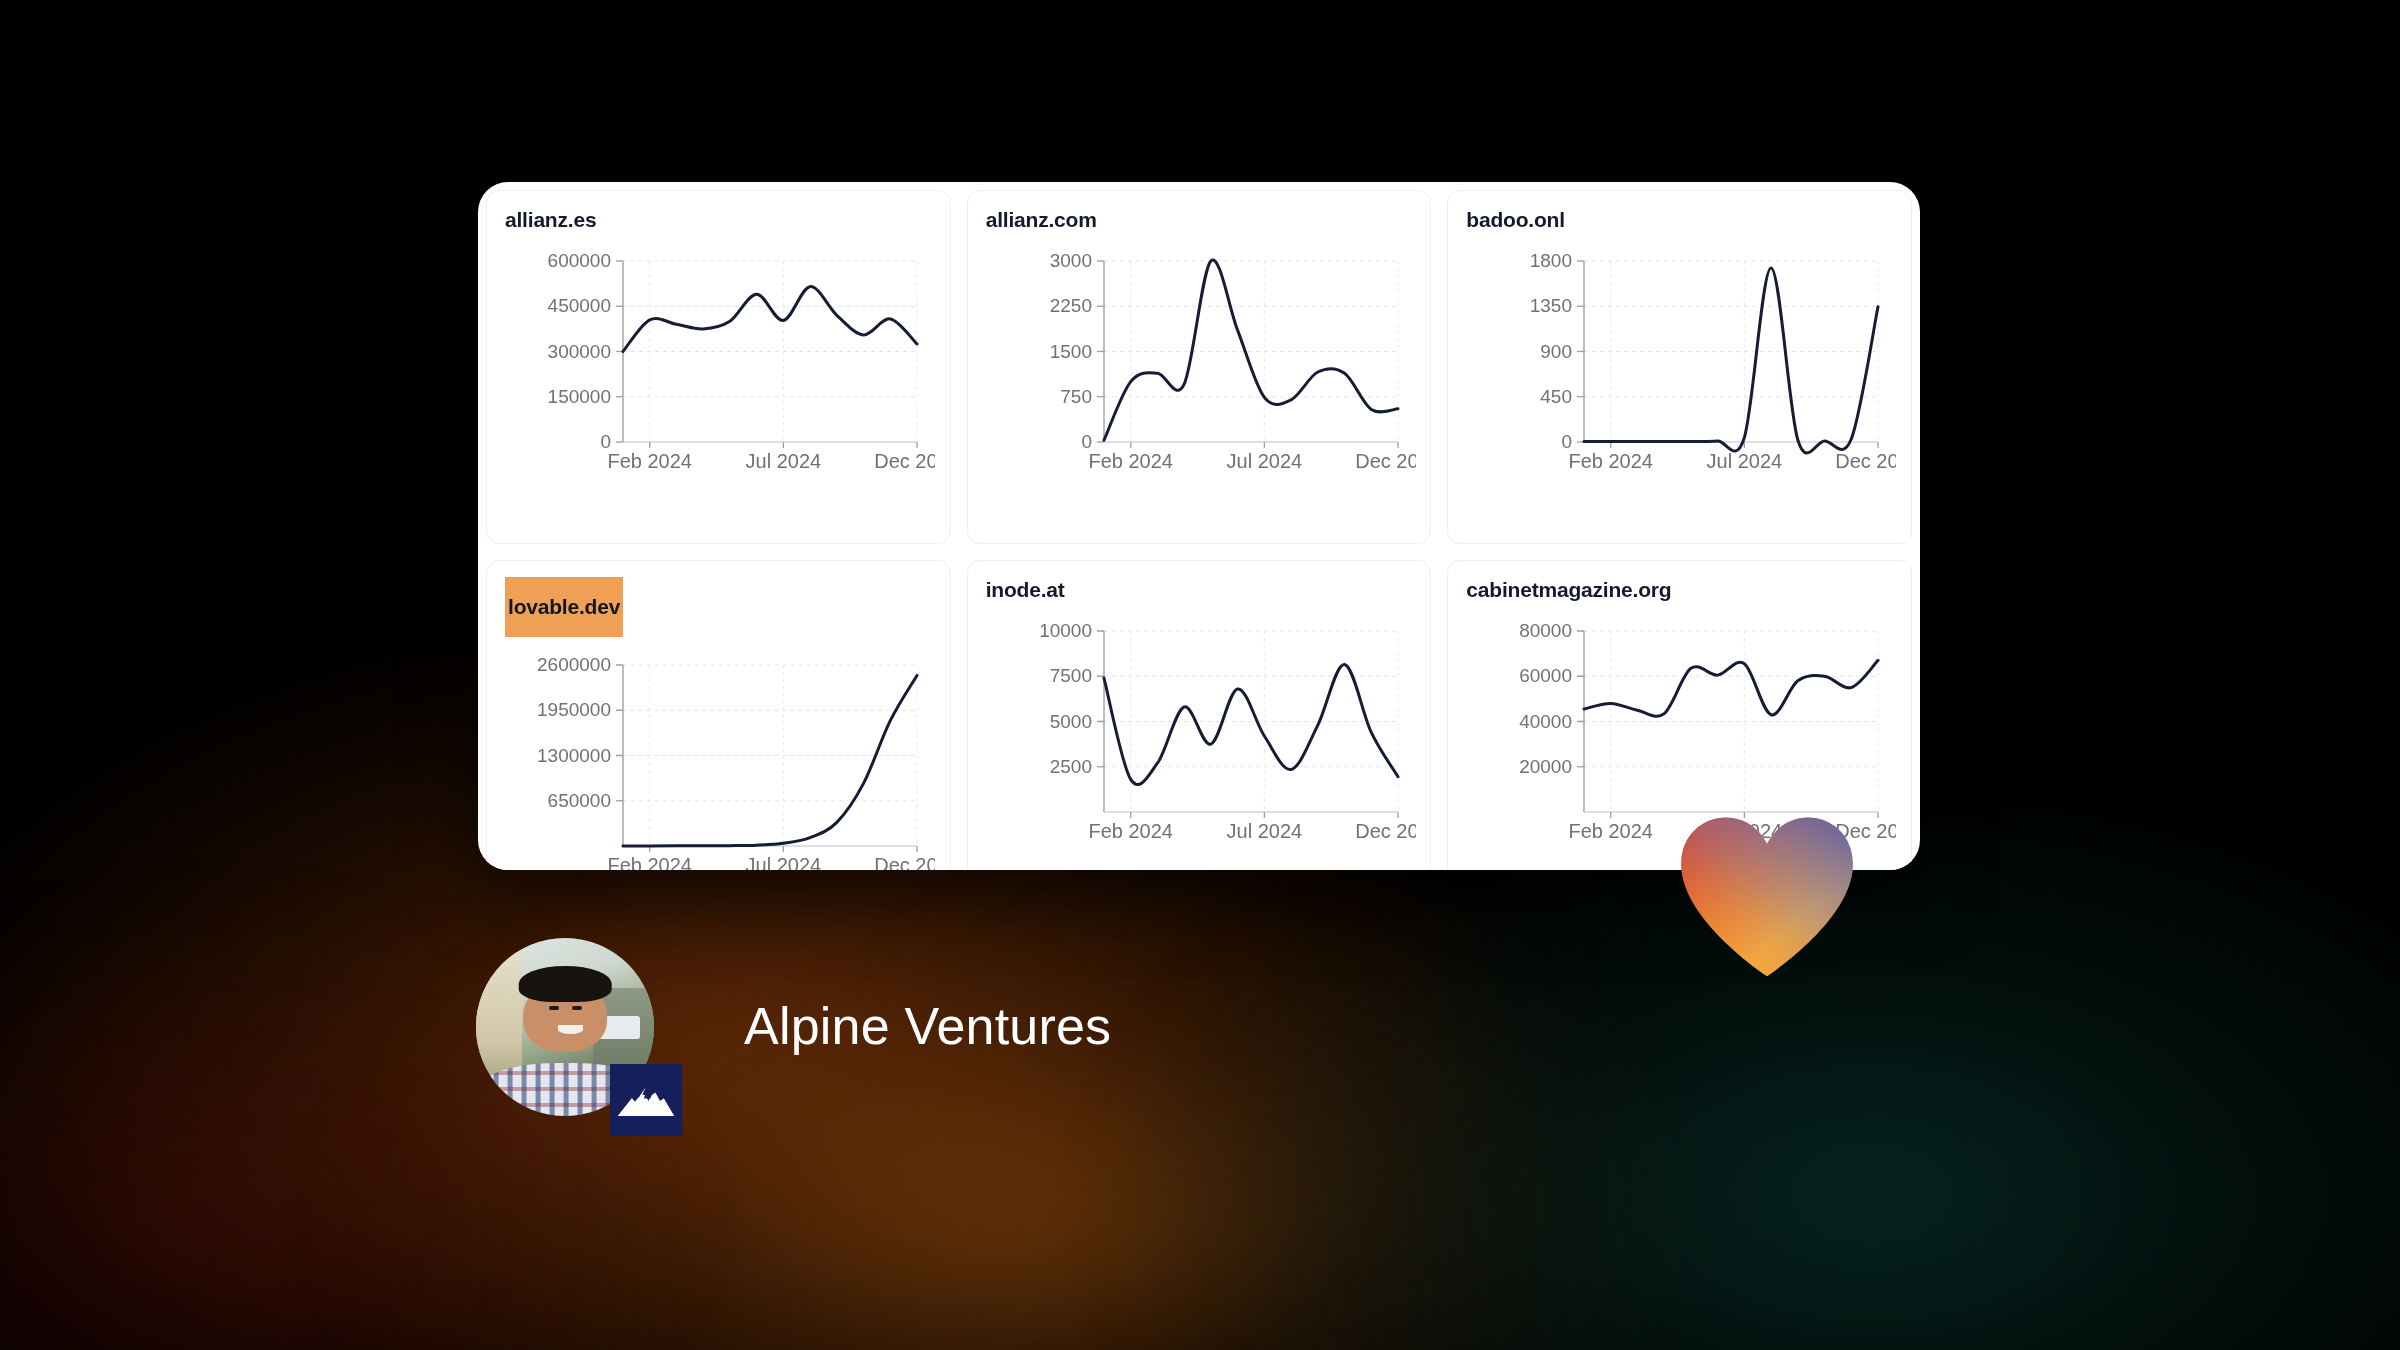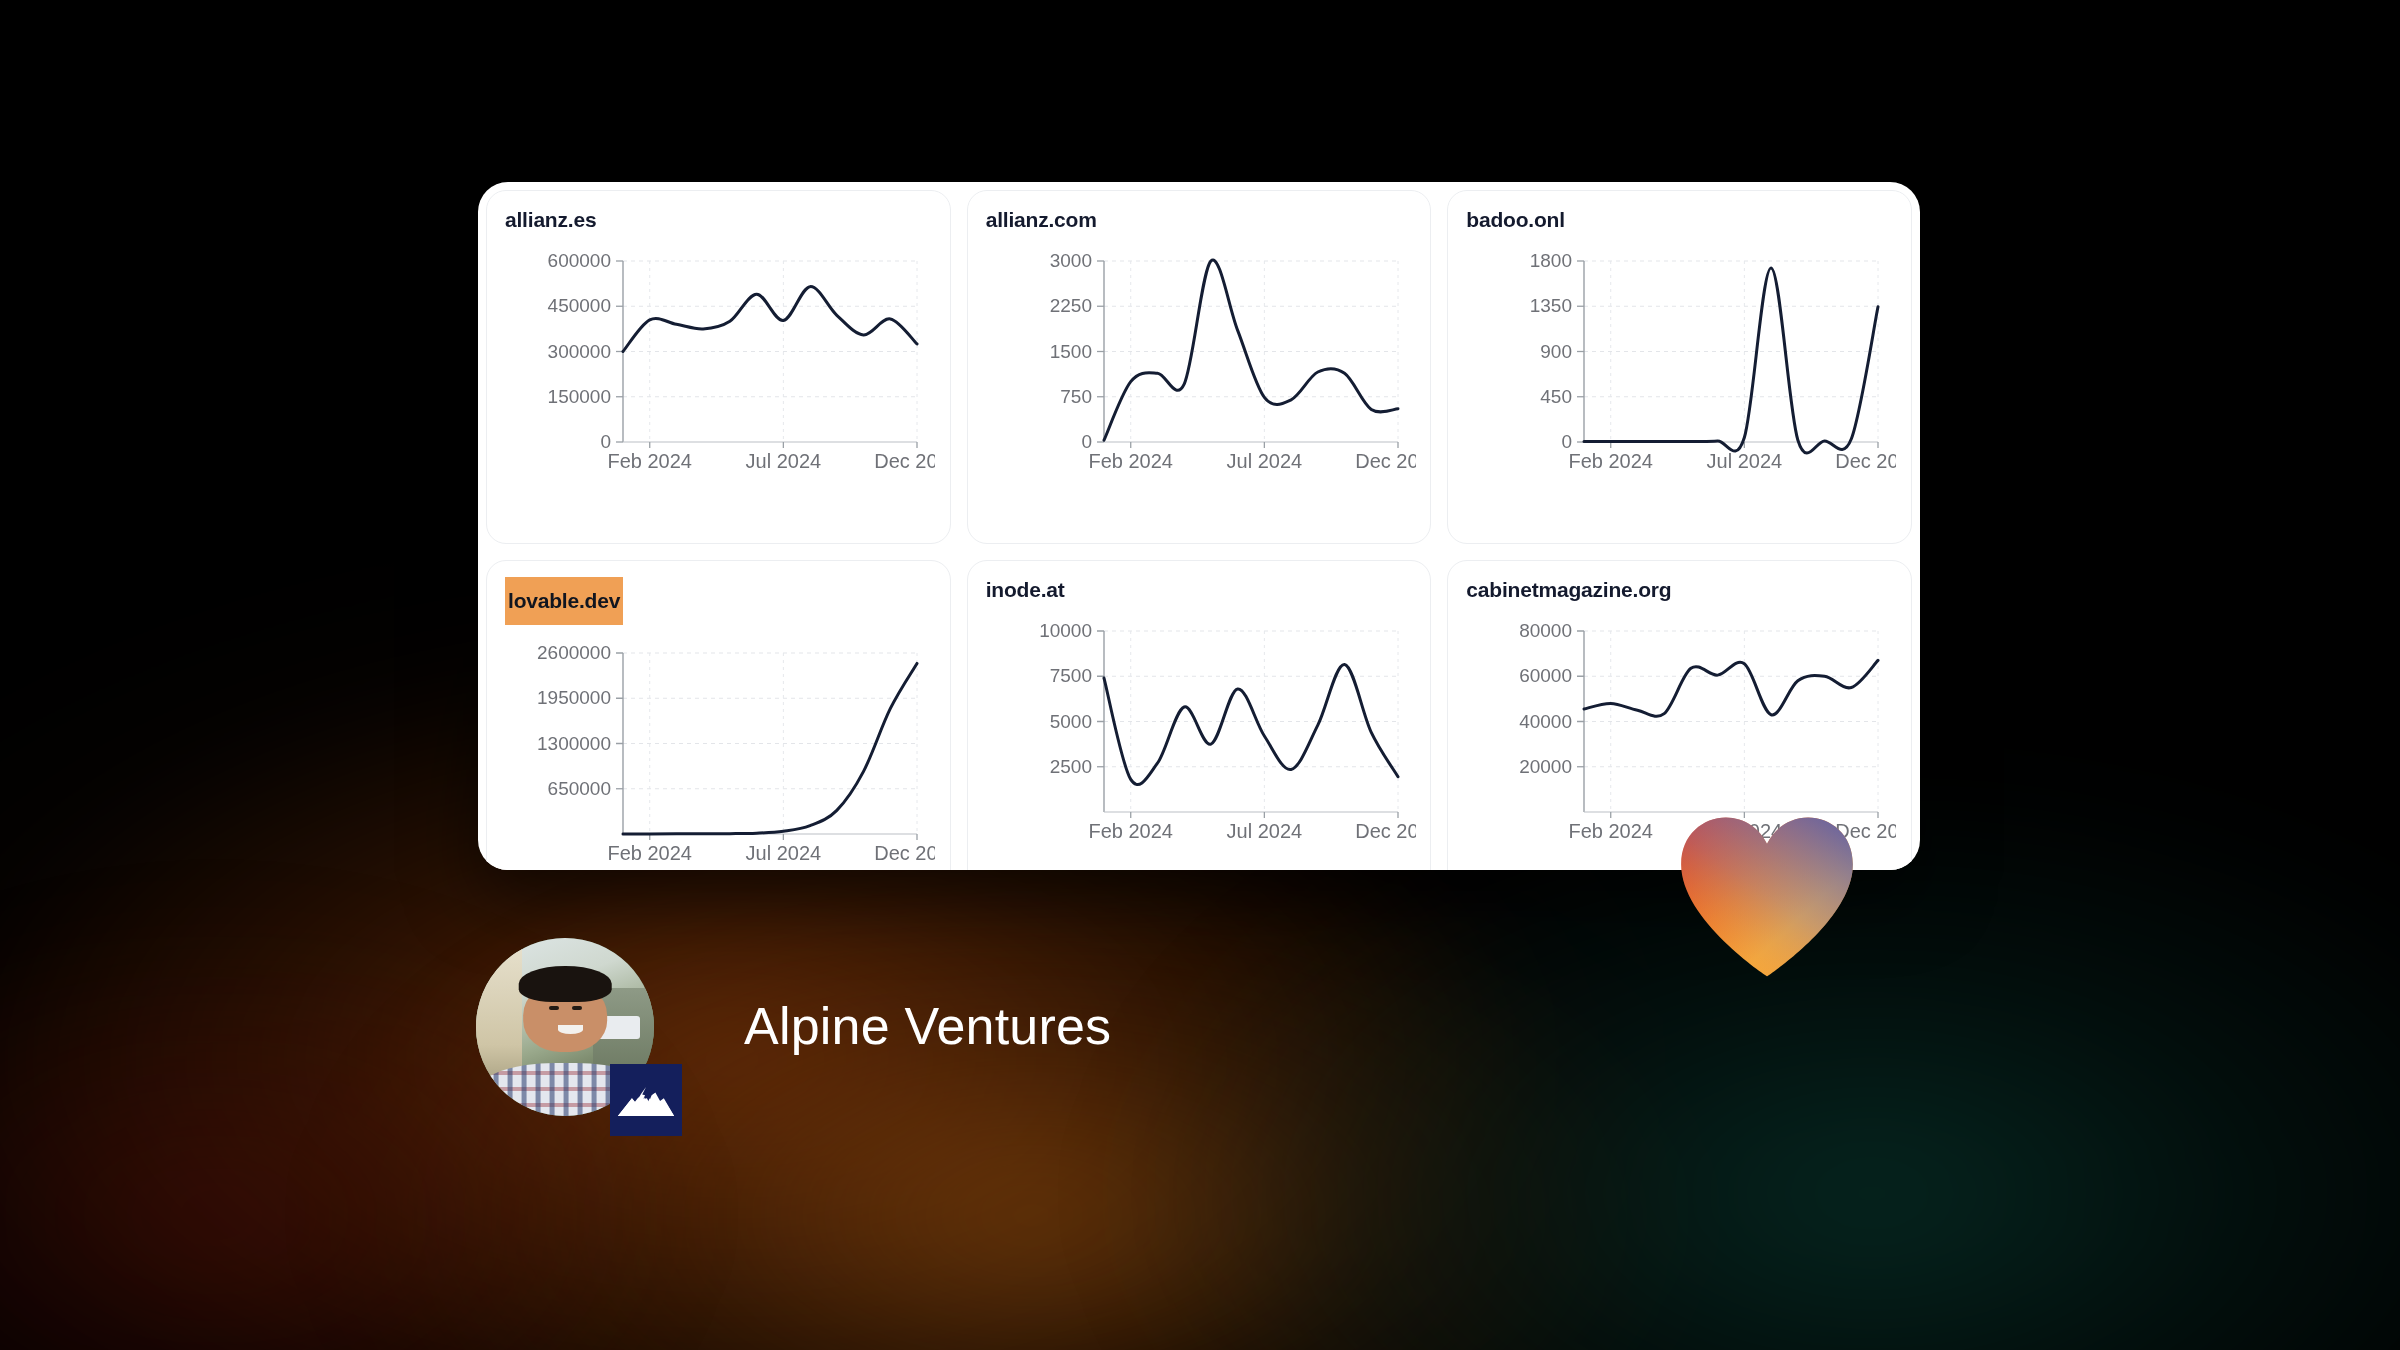--- a/index.html
+++ b/index.html
@@ -36,28 +36,28 @@
     background:linear-gradient(to bottom, #000 0%, #000 55%, rgba(0,0,0,0.55) 100%);
   }
   
   #panel {
     position:absolute; left:478px; top:182px; width:1442px; height:688px;
     background:#ffffff; border-radius:30px; overflow:hidden;
     box-shadow:0 26px 70px rgba(0,0,0,0.60);
   }
   .grid { display:grid; grid-template-columns:repeat(3, 1fr); grid-template-rows:370px 370px; gap:0; padding:0; }
   .card {
-    margin:8px; border:1px solid #eceef1; border-radius:20px; background:#fff;
+    margin:8px; border:1px solid #eceef1; border-radius:13px; background:#fff;
     padding:16px 18px 10px 18px; position:relative; overflow:hidden;
   }
   .card-title {
     font-size:21px; font-weight:700; color:#141a2e; letter-spacing:-0.2px;
     display:inline-block; line-height:1.25;
   }
-  .card-title.hl { background:#f0a055; padding:11px 3px; color:#11151f; }
+  .card-title.hl { background:#f0a055; padding:17px 3px; color:#11151f; }
   .plot { margin-top:14px; }
   .plot svg { display:block; }
   .tick { font-size:19px; fill:#6f7177; font-family:"Liberation Sans", sans-serif; }
   .tick.x { font-size:20px; }
   
   #heart { position:absolute; left:1672px; top:812px; width:190px; height:168px; }
   
   #footer { position:absolute; left:476px; top:938px; display:flex; align-items:center; gap:0; }
   #avatar-wrap { position:relative; width:178px; height:178px; flex:0 0 auto; }
   #avatar {

